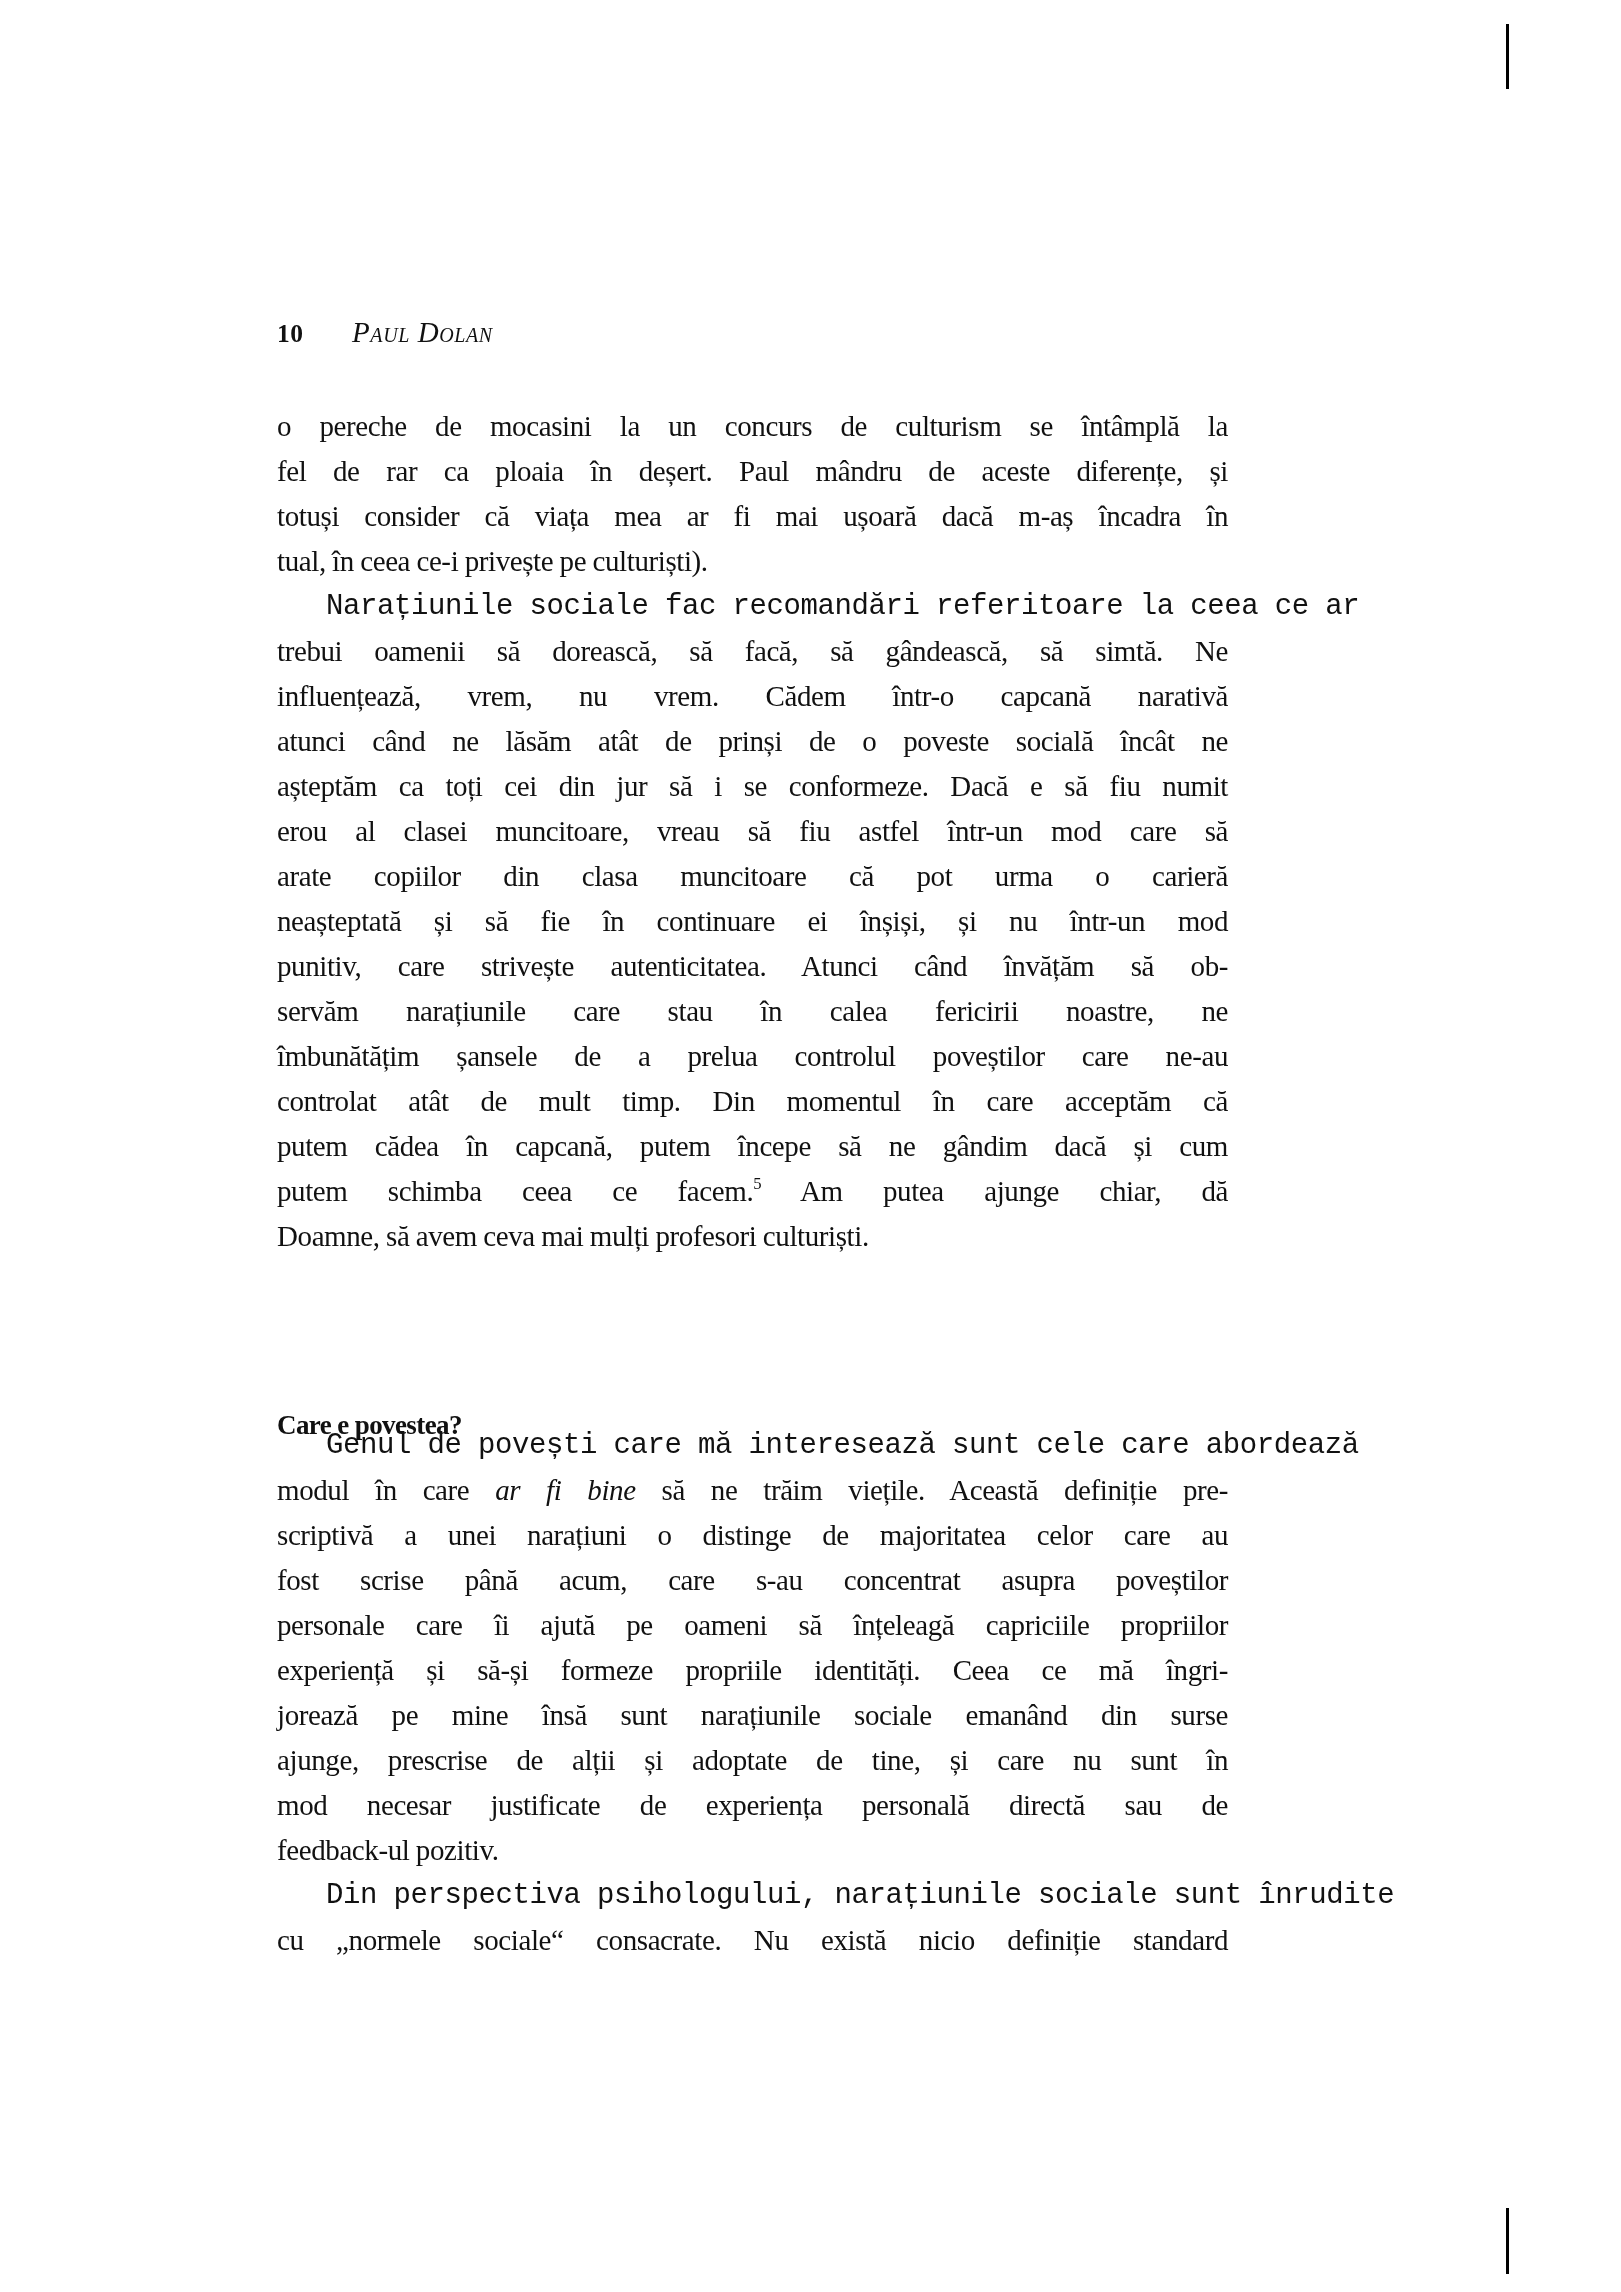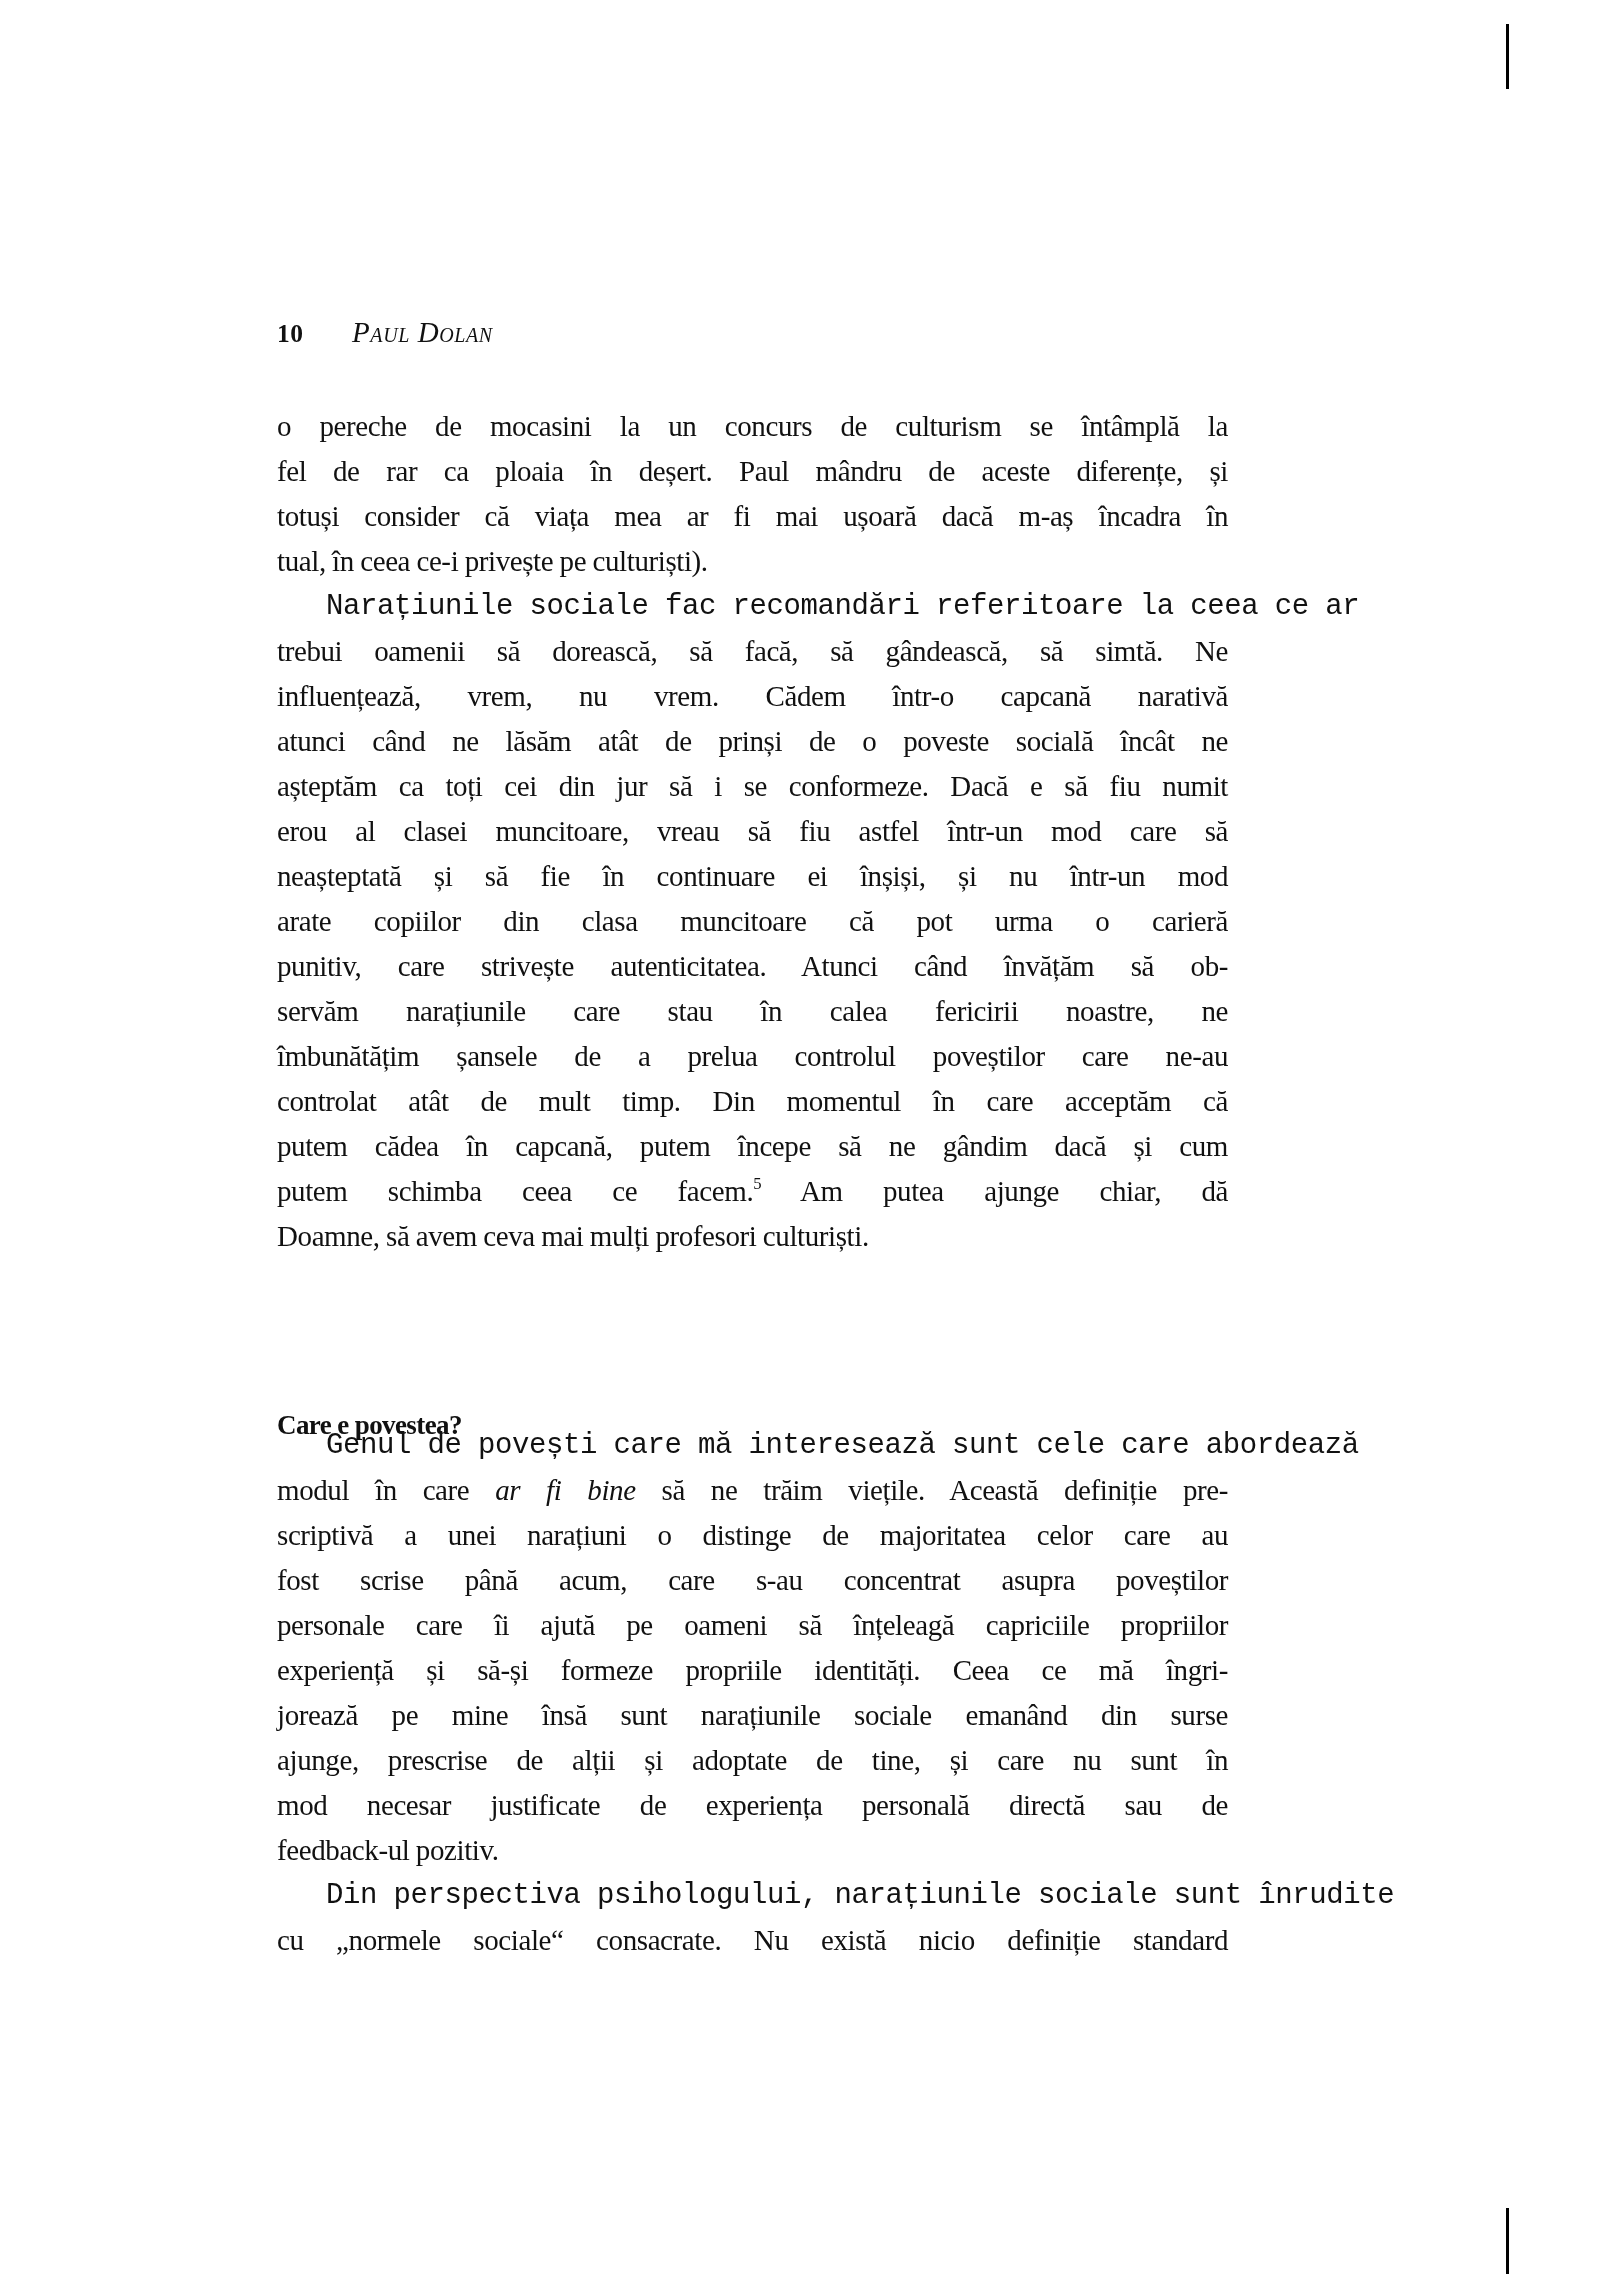--- a/index.html
+++ b/index.html
@@ -102,22 +102,22 @@
   <span class="line">o pereche de mocasini la un concurs de culturism se întâmplă la</span>
   <span class="line">fel de rar ca ploaia în deșert. Paul mândru de aceste diferențe, și</span>
   <span class="line">totuși consider că viața mea ar fi mai ușoară dacă m-aș încadra în</span>
   <span class="line last">tual, în ceea ce-i privește pe culturiști).</span>
   <span class="line indent">Narațiunile sociale fac recomandări referitoare la ceea ce ar</span>
   <span class="line">trebui oamenii să dorească, să facă, să gândească, să simtă. Ne</span>
   <span class="line">influențează, vrem, nu vrem. Cădem într-o capcană narativă</span>
   <span class="line">atunci când ne lăsăm atât de prinși de o poveste socială încât ne</span>
   <span class="line">așteptăm ca toți cei din jur să i se conformeze. Dacă e să fiu numit</span>
   <span class="line">erou al clasei muncitoare, vreau să fiu astfel într-un mod care să</span>
+  <span class="line">arate copiilor din clasa muncitoare că pot urma o carieră</span>
   <span class="line">neașteptată și să fie în continuare ei înșiși, și nu într-un mod</span>
-  <span class="line">arate copiilor din clasa muncitoare că pot urma o carieră</span>
   <span class="line">punitiv, care strivește autenticitatea. Atunci când învățăm să ob-</span>
   <span class="line">servăm narațiunile care stau în calea fericirii noastre, ne</span>
   <span class="line">îmbunătățim șansele de a prelua controlul poveștilor care ne-au</span>
   <span class="line">controlat atât de mult timp. Din momentul în care acceptăm că</span>
   <span class="line">putem cădea în capcană, putem începe să ne gândim dacă și cum</span>
   <span class="line"><span>putem schimba ceea ce facem.</span><sup class="fn">5</sup><span> Am putea ajunge chiar, dă</span></span>
   <span class="line last">Doamne, să avem ceva mai mulți profesori culturiști.</span>
 </div>
 
 <div class="heading">Care e povestea?</div>

